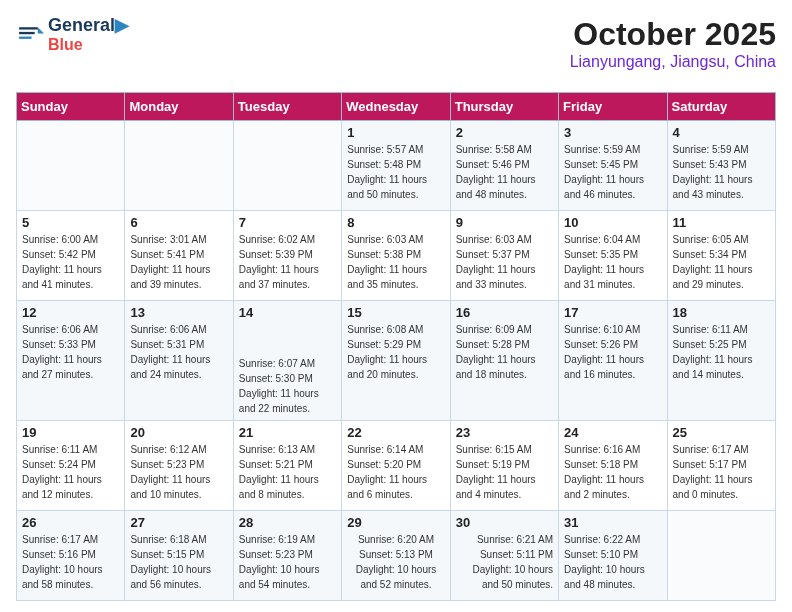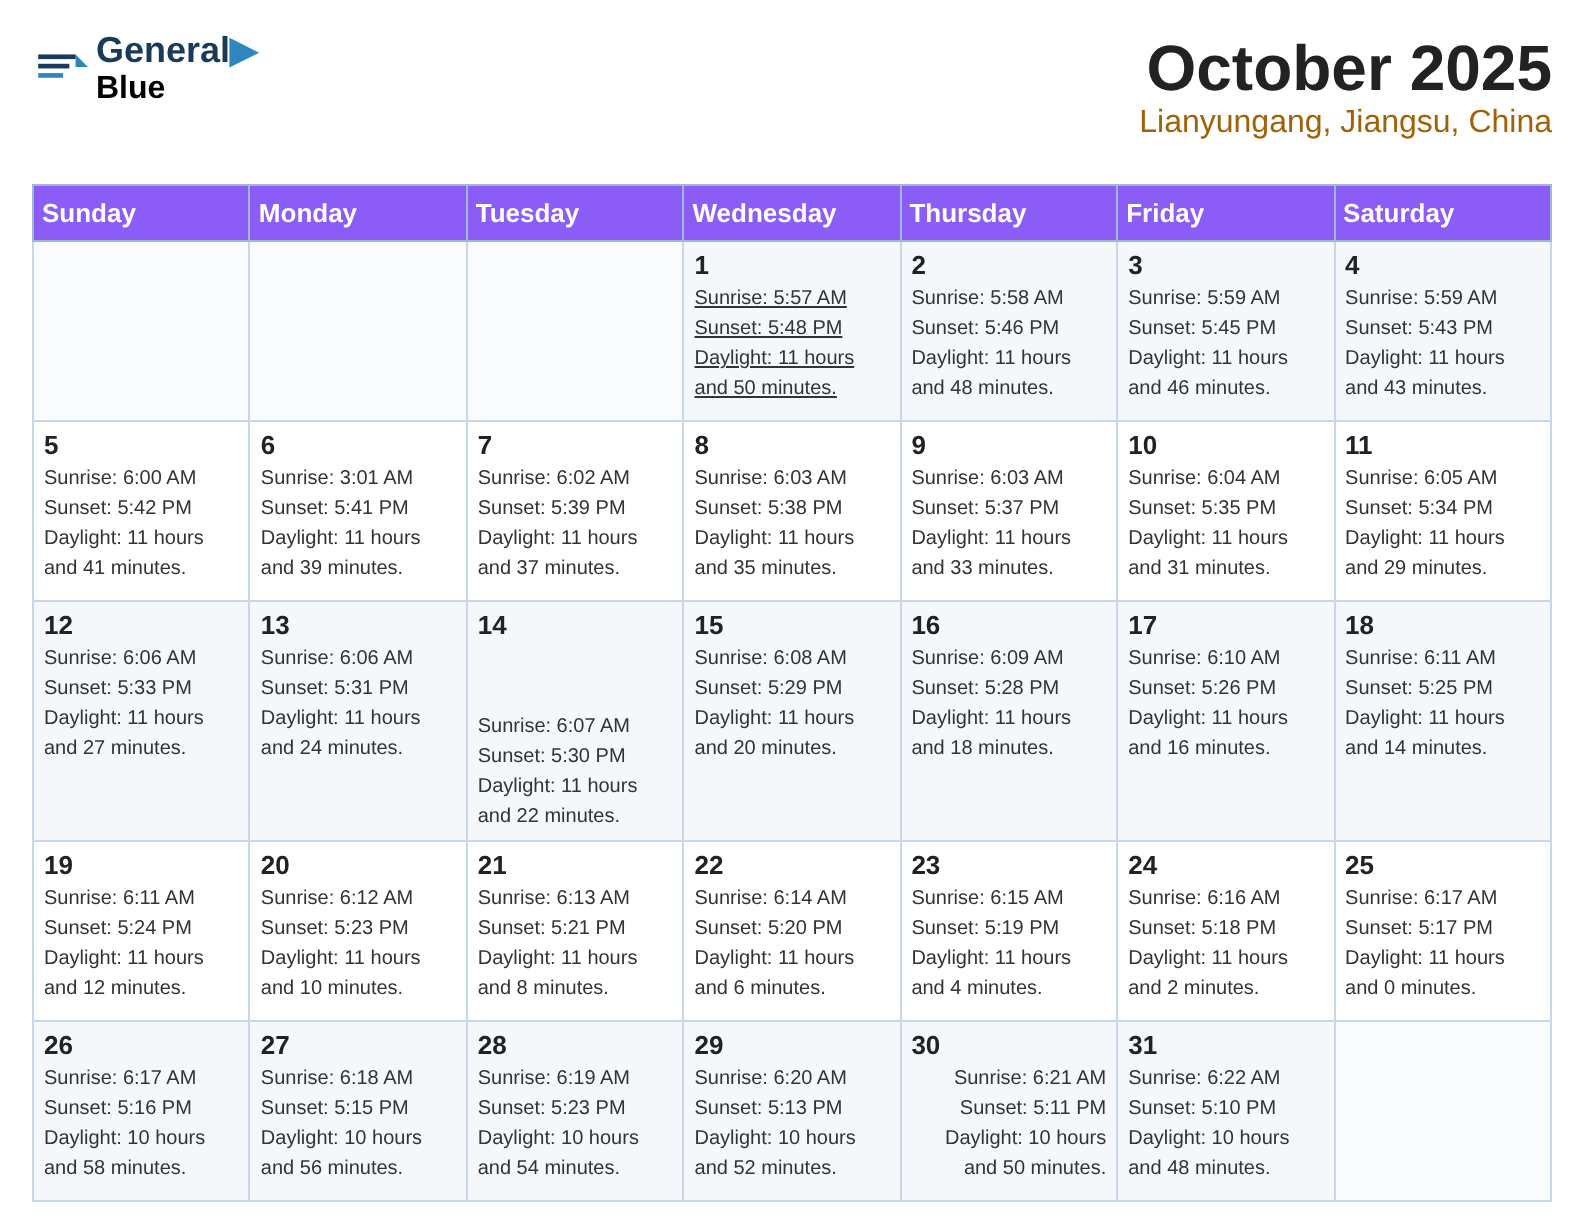--- a/index.html
+++ b/index.html
@@ -34,29 +34,29 @@
     .title-block {
       text-align: right;
     }
     .month-title {
       font-size: 32px;
       font-weight: bold;
       color: #222;
     }
     .subtitle {
       font-size: 16px;
-      color: #a16207;
+      color: #6d28d9;
     }
     .calendar {
       width: 100%;
       border-collapse: collapse;
       table-layout: fixed;
     }
     .calendar thead tr {
-      background-color: #8b5cf6;
+      background-color: #be185d;
       color: #fff;
     }
     .calendar thead th {
       padding: 6px 4px;
       font-size: 13px;
       font-weight: bold;
       text-align: left;
       border: 1px solid #a0b8d0;
     }
     .calendar tbody tr {
@@ -99,21 +99,21 @@
       <rect x="0" y="0" width="36" height="36" fill="white"></rect>
       <polygon points="28,8 36,16 28,16" fill="#2e86c1"></polygon>
       <rect x="4" y="8" width="24" height="3" fill="#1a3a5c"></rect>
       <rect x="4" y="14" width="20" height="3" fill="#1a3a5c"></rect>
       <rect x="4" y="20" width="16" height="3" fill="#2e86c1"></rect>
     </svg>
     <div>
       <div class="logo-text">
         <span style="color:#1a3a5c;">General</span><span style="color:#2e86c1;">▶</span>
       </div>
-      <div class="logo-text" style="color:#000000; font-size:16px;">Blue</div>
+      <div class="logo-text" style="color:#ef4444; font-size:16px;">Blue</div>
     </div>
   </div>
   <div class="title-block">
     <div class="month-title">October 2025</div>
     <div class="subtitle">Lianyungang, Jiangsu, China</div>
   </div>
 </div>
 
 <table class="calendar">
   <thead>
@@ -127,21 +127,21 @@
         <th>Saturday</th>
       </tr>
   </thead>
   <tbody id="calendar-body">
   <tr>
         <td class="empty-cell"></td>
         <td class="empty-cell"></td>
         <td class="empty-cell"></td>
         <td>
           <span class="day-num">1</span>
-          <div class="day-info" style="white-space: pre-line; text-decoration: underline;">Sunrise: 5:57 AM
+          <div class="day-info" style="white-space: pre-line;">Sunrise: 5:57 AM
 Sunset: 5:48 PM
 Daylight: 11 hours
 and 50 minutes.</div>
         </td>
         <td>
           <span class="day-num">2</span>
           <div class="day-info" style="white-space: pre-line;">Sunrise: 5:58 AM
 Sunset: 5:46 PM
 Daylight: 11 hours
 and 48 minutes.</div>
@@ -331,21 +331,21 @@
         </td>
         <td>
           <span class="day-num">28</span>
           <div class="day-info" style="white-space: pre-line;">Sunrise: 6:19 AM
 Sunset: 5:23 PM
 Daylight: 10 hours
 and 54 minutes.</div>
         </td>
         <td>
           <span class="day-num">29</span>
-          <div class="day-info" style="white-space: pre-line;">Sunrise: 6:20 AM
+          <div class="day-info" style="white-space: pre-line; text-align: center;">Sunrise: 6:20 AM
 Sunset: 5:13 PM
 Daylight: 10 hours
 and 52 minutes.</div>
         </td>
         <td>
           <span class="day-num">30</span>
           <div class="day-info" style="white-space: pre-line; text-align: right;">Sunrise: 6:21 AM
 Sunset: 5:11 PM
 Daylight: 10 hours
 and 50 minutes.</div>

